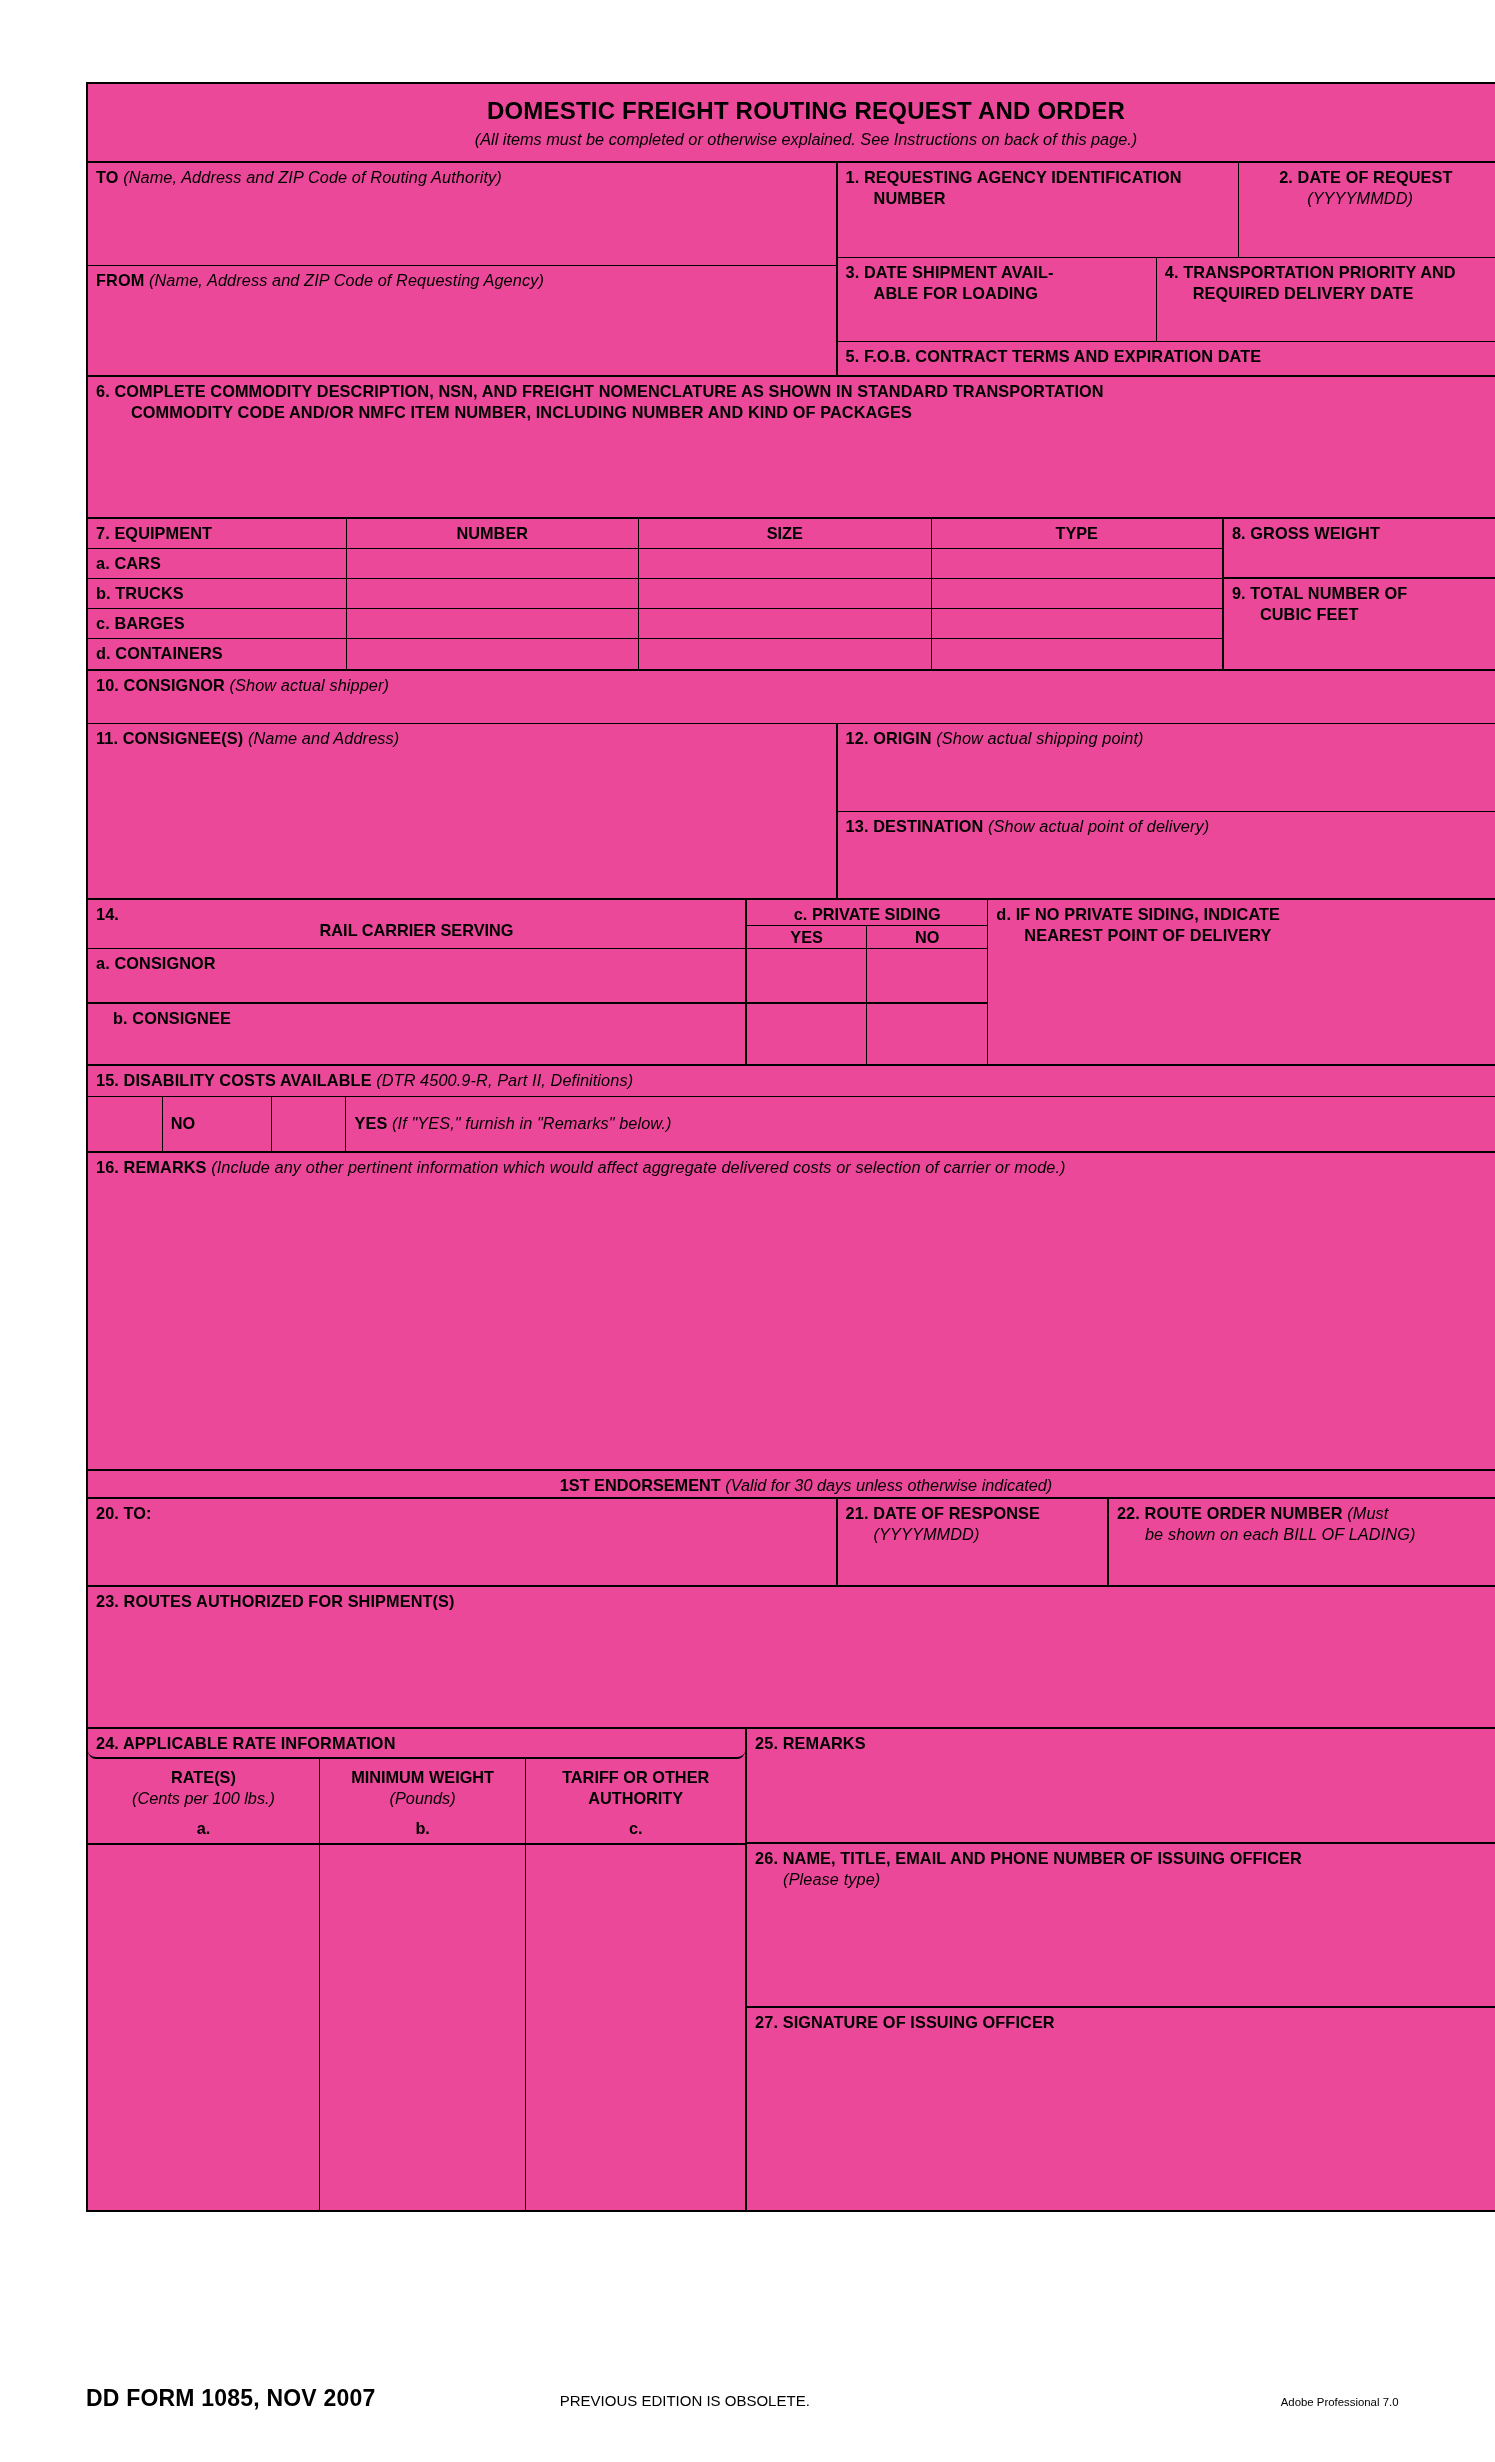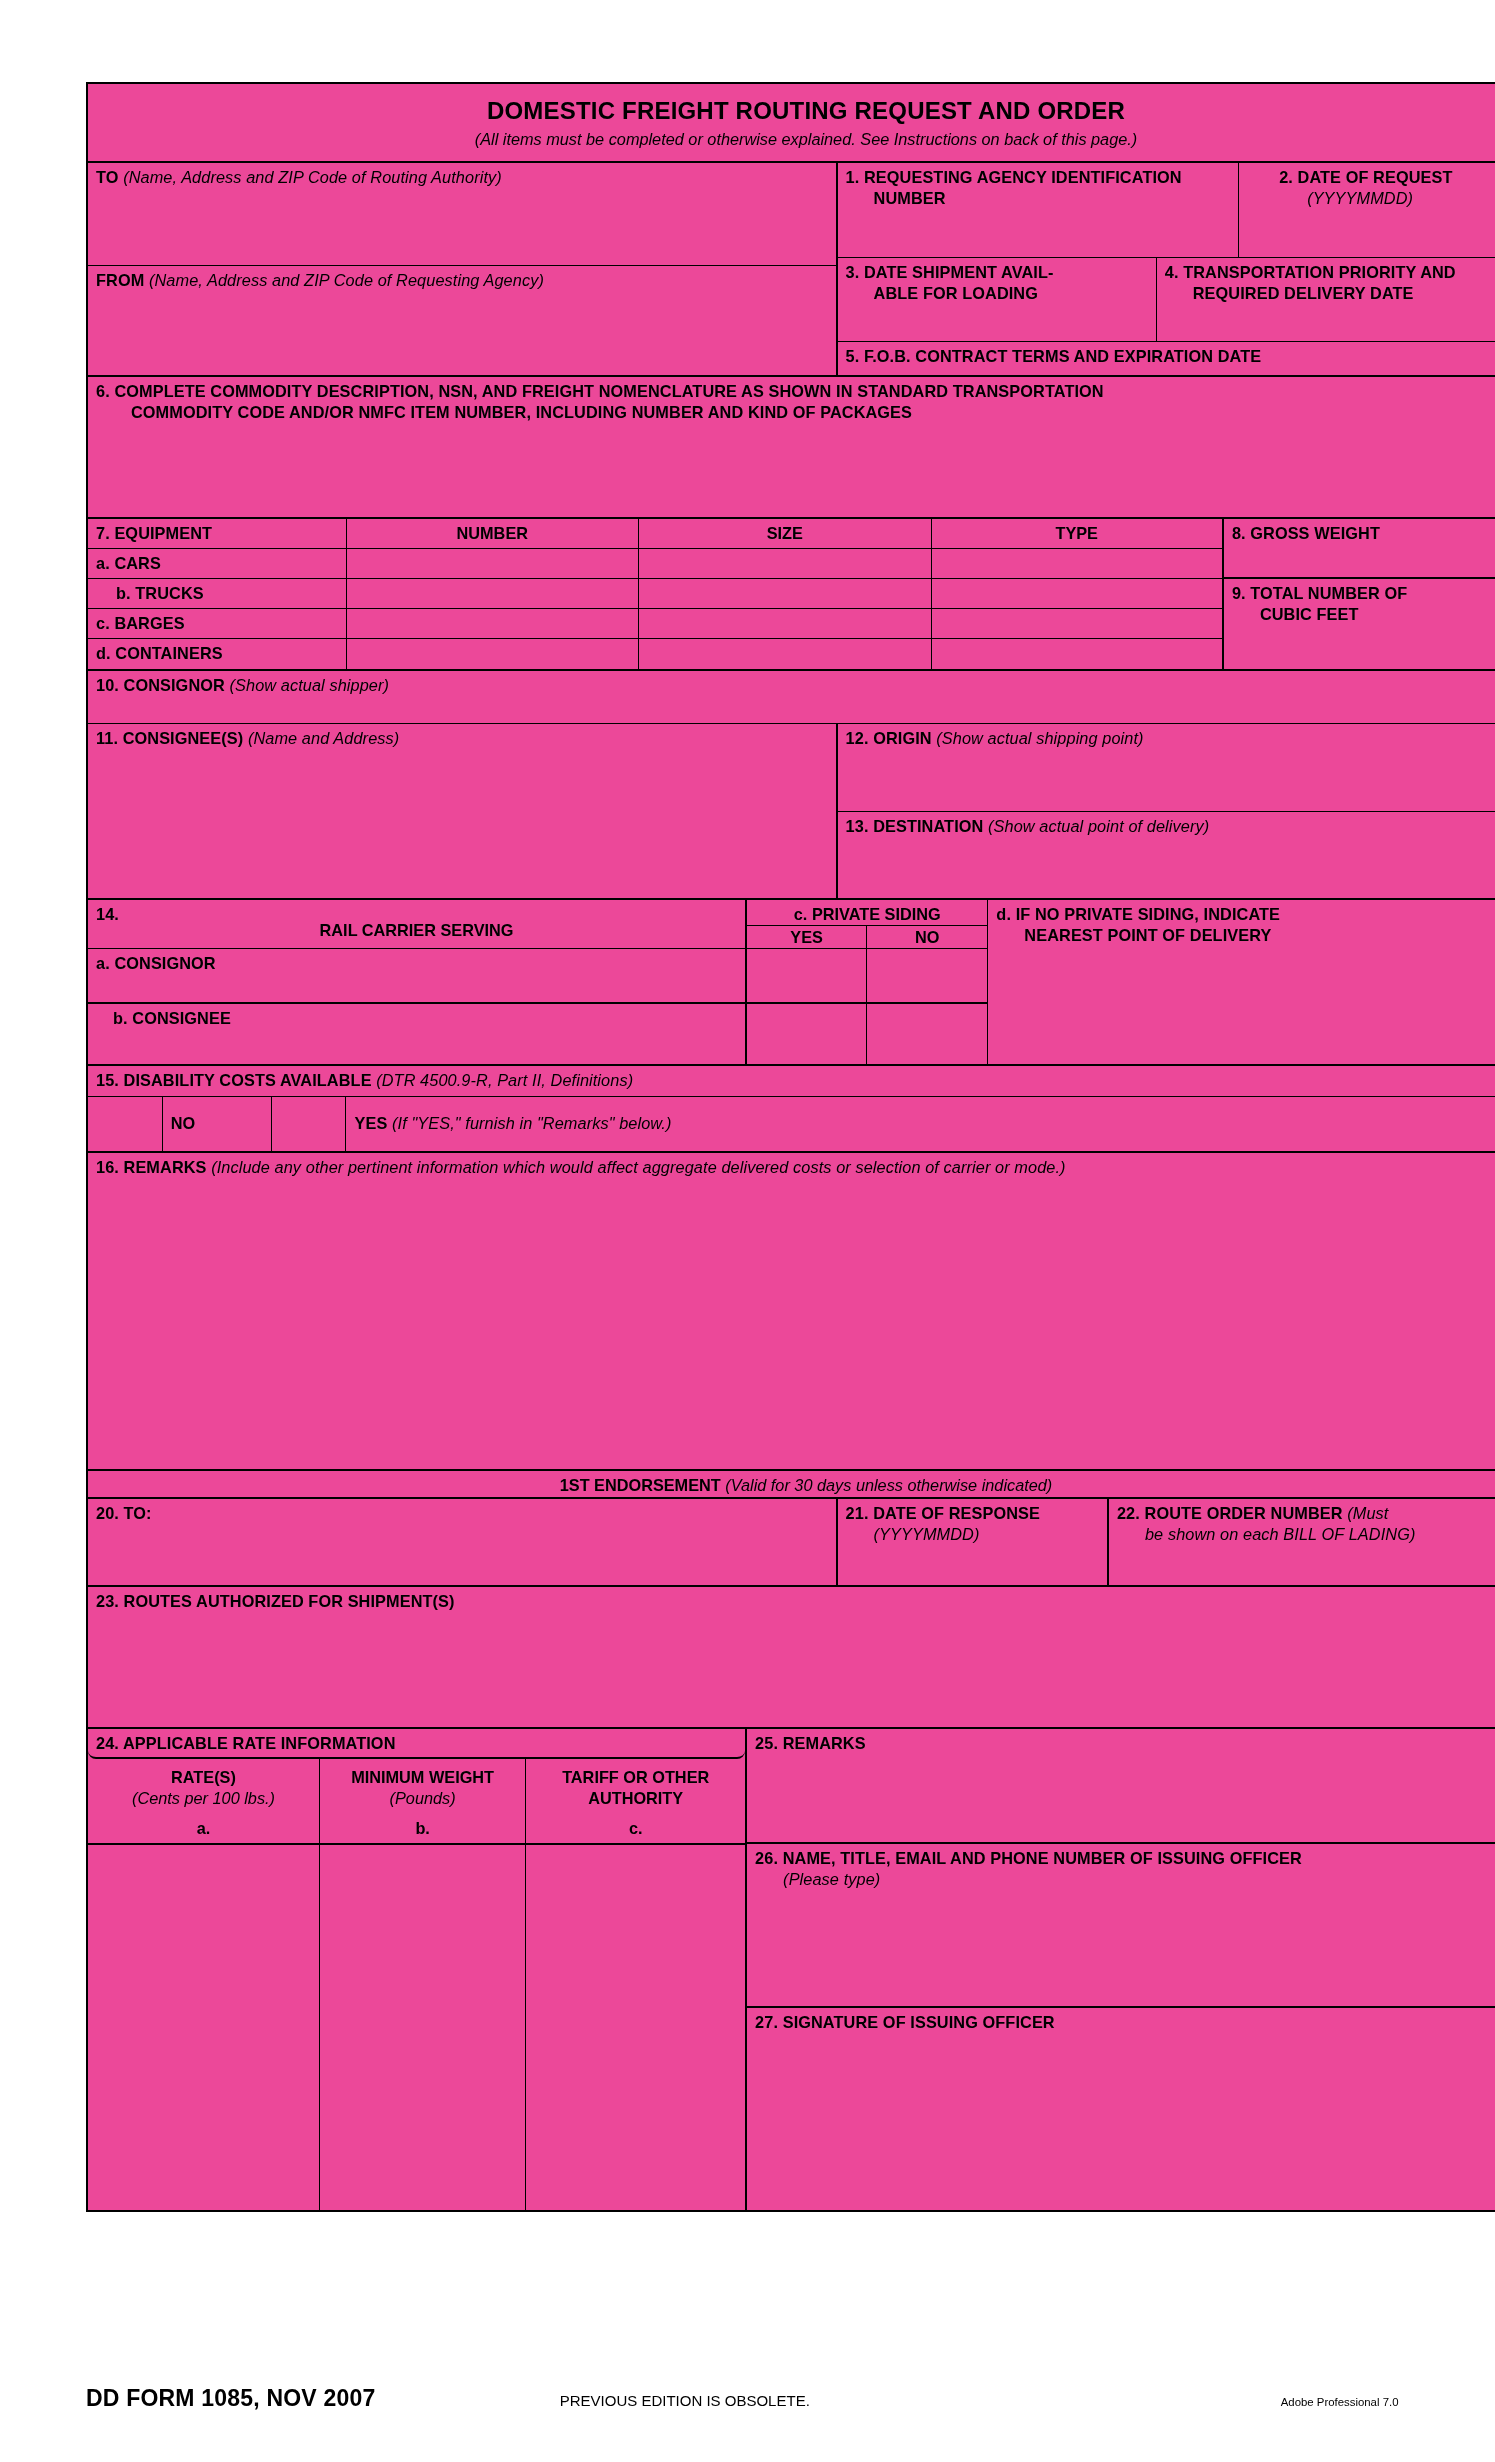--- a/index.html
+++ b/index.html
@@ -210,21 +210,21 @@
         <div class="row bb1" style="height:30px;">
           <div class="cell br" style="width:22.8%;">
             <span class="lbl">a. CARS</span>
           </div>
           <div class="cell br" style="width:25.8%;"></div>
           <div class="cell br" style="width:25.8%;"></div>
           <div class="cell" style="flex:1;"></div>
         </div>
 
         <div class="row bb1" style="height:30px;">
-          <div class="cell br" style="width:22.8%;padding-left:20px;">
+          <div class="cell br" style="width:22.8%;">
             <span class="lbl">b. TRUCKS</span>
           </div>
           <div class="cell br" style="width:25.8%;"></div>
           <div class="cell br" style="width:25.8%;"></div>
           <div class="cell" style="flex:1;"></div>
         </div>
 
         <div class="row bb1" style="height:30px;">
           <div class="cell br" style="width:22.8%;">
             <span class="lbl">c. BARGES</span>

